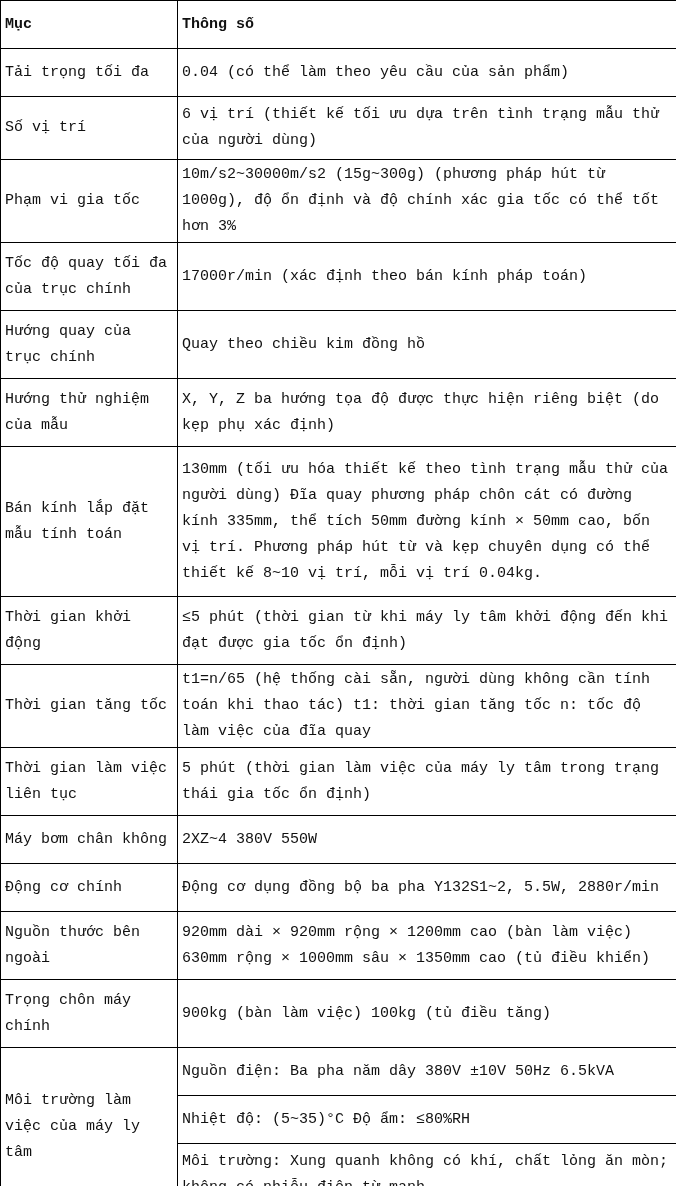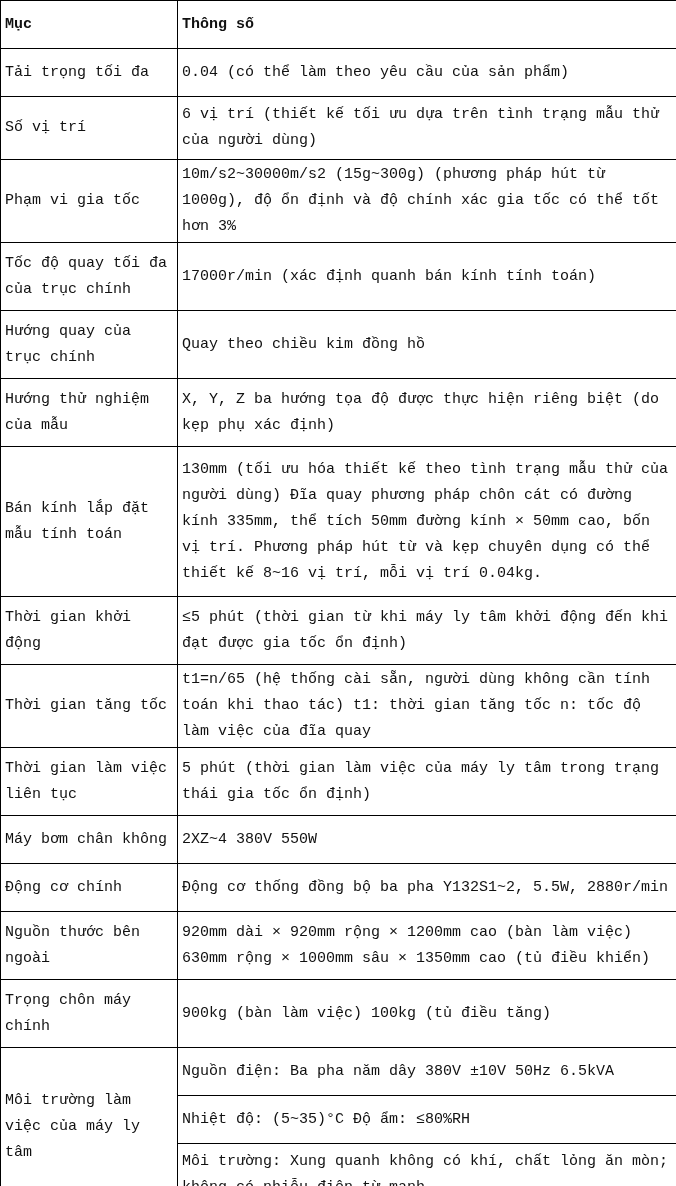--- a/index.html
+++ b/index.html
@@ -50,53 +50,53 @@
     <tr class="h62">
       <td>Số vị trí</td>
       <td>6 vị trí (thiết kế tối ưu dựa trên tình trạng mẫu thử của người dùng)</td>
     </tr>
     <tr class="h68">
       <td>Phạm vi gia tốc</td>
       <td>10m/s2~30000m/s2 (15g~300g) (phương pháp hút từ 1000g), độ ổn định và độ chính xác gia tốc có thể tốt hơn 3%</td>
     </tr>
     <tr class="h68">
       <td>Tốc độ quay tối đa của trục chính</td>
-      <td>17000r/min (xác định quanh bán kính tính toán)</td>
+      <td>17000r/min (xác định theo bán kính pháp toán)</td>
     </tr>
     <tr class="h68">
       <td>Hướng quay của trục chính</td>
       <td>Quay theo chiều kim đồng hồ</td>
     </tr>
     <tr class="h68">
       <td>Hướng thử nghiệm của mẫu</td>
       <td>X, Y, Z ba hướng tọa độ được thực hiện riêng biệt (do kẹp phụ xác định)</td>
     </tr>
     <tr class="h150">
       <td>Bán kính lắp đặt mẫu tính toán</td>
-      <td>130mm (tối ưu hóa thiết kế theo tình trạng mẫu thử của người dùng) Đĩa quay phương pháp chôn cát có đường kính 335mm, thể tích 50mm đường kính × 50mm cao, bốn vị trí. Phương pháp hút từ và kẹp chuyên dụng có thể thiết kế 8~16 vị trí, mỗi vị trí 0.04kg.</td>
+      <td>130mm (tối ưu hóa thiết kế theo tình trạng mẫu thử của người dùng) Đĩa quay phương pháp chôn cát có đường kính 335mm, thể tích 50mm đường kính × 50mm cao, bốn vị trí. Phương pháp hút từ và kẹp chuyên dụng có thể thiết kế 8~10 vị trí, mỗi vị trí 0.04kg.</td>
     </tr>
     <tr class="h68">
       <td>Thời gian khởi động</td>
       <td>≤5 phút (thời gian từ khi máy ly tâm khởi động đến khi đạt được gia tốc ổn định)</td>
     </tr>
     <tr class="h68">
       <td>Thời gian tăng tốc</td>
       <td>t1=n/65 (hệ thống cài sẵn, người dùng không cần tính toán khi thao tác) t1: thời gian tăng tốc n: tốc độ làm việc của đĩa quay</td>
     </tr>
     <tr class="h68">
       <td>Thời gian làm việc liên tục</td>
       <td>5 phút (thời gian làm việc của máy ly tâm trong trạng thái gia tốc ổn định)</td>
     </tr>
     <tr class="h48">
       <td>Máy bơm chân không</td>
       <td>2XZ~4 380V 550W</td>
     </tr>
     <tr class="h48">
       <td>Động cơ chính</td>
-      <td>Động cơ thống đồng bộ ba pha Y132S1~2, 5.5W, 2880r/min</td>
+      <td>Động cơ dụng đồng bộ ba pha Y132S1~2, 5.5W, 2880r/min</td>
     </tr>
     <tr class="h68">
       <td>Nguồn thước bên ngoài</td>
       <td>920mm dài × 920mm rộng × 1200mm cao (bàn làm việc) 630mm rộng × 1000mm sâu × 1350mm cao (tủ điều khiển)</td>
     </tr>
     <tr class="h68">
       <td>Trọng chôn máy chính</td>
       <td>900kg (bàn làm việc) 100kg (tủ điều tăng)</td>
     </tr>
     <tr class="h48">

